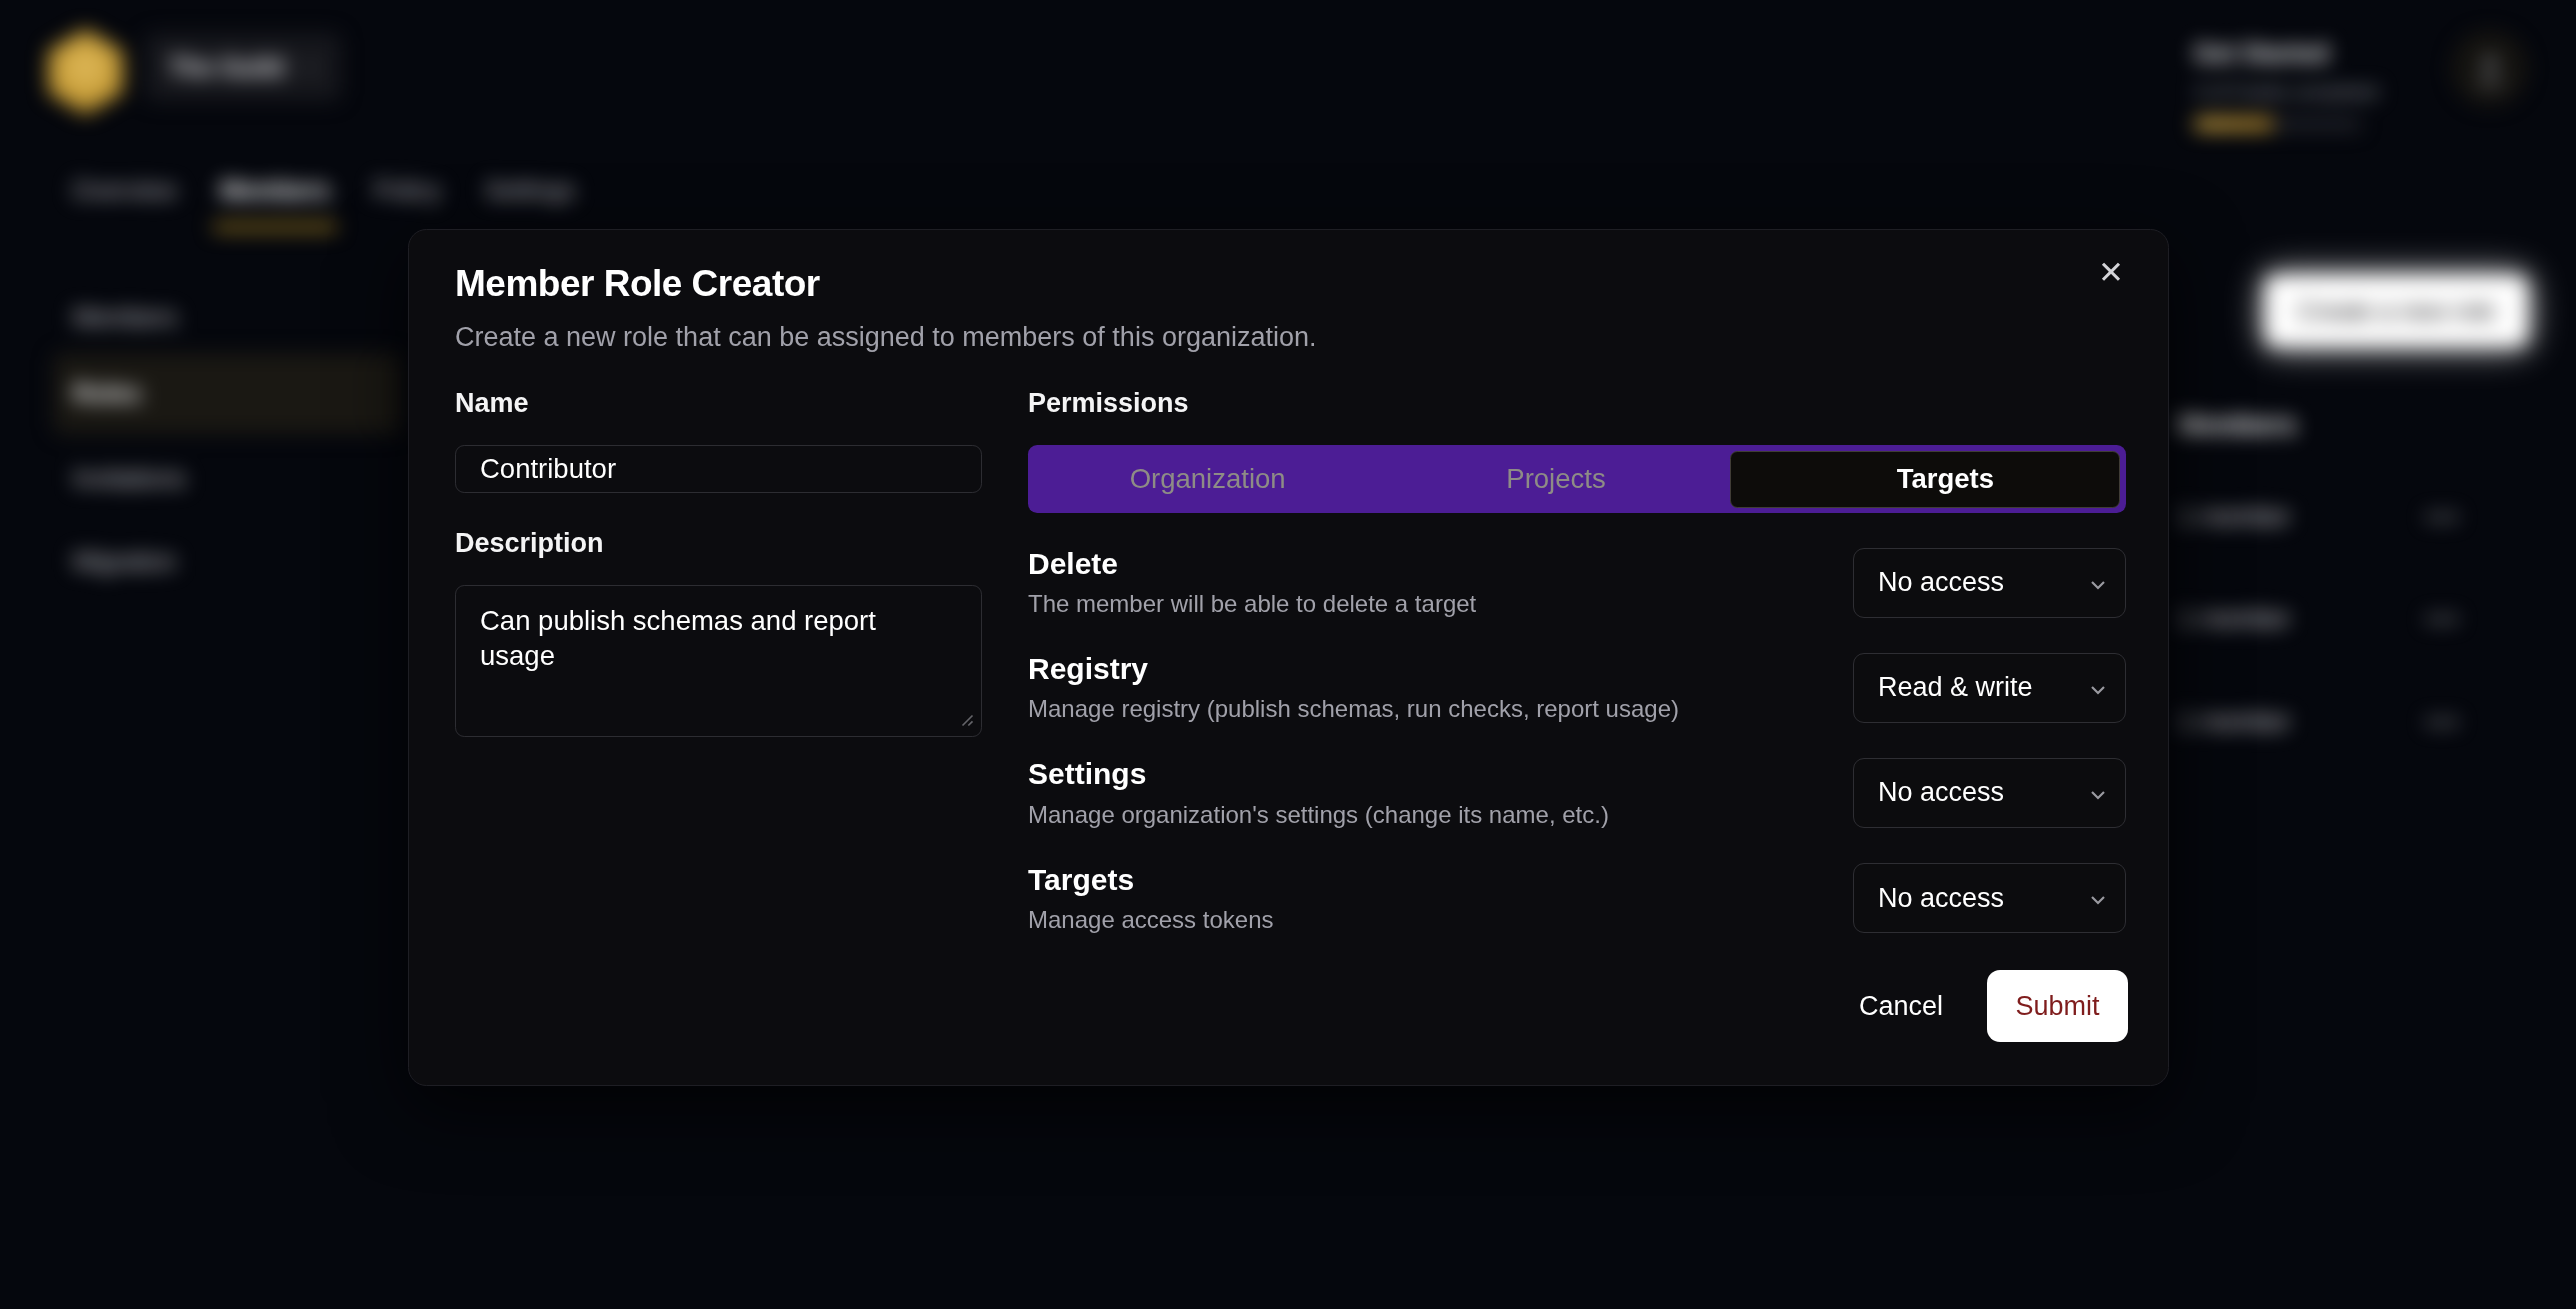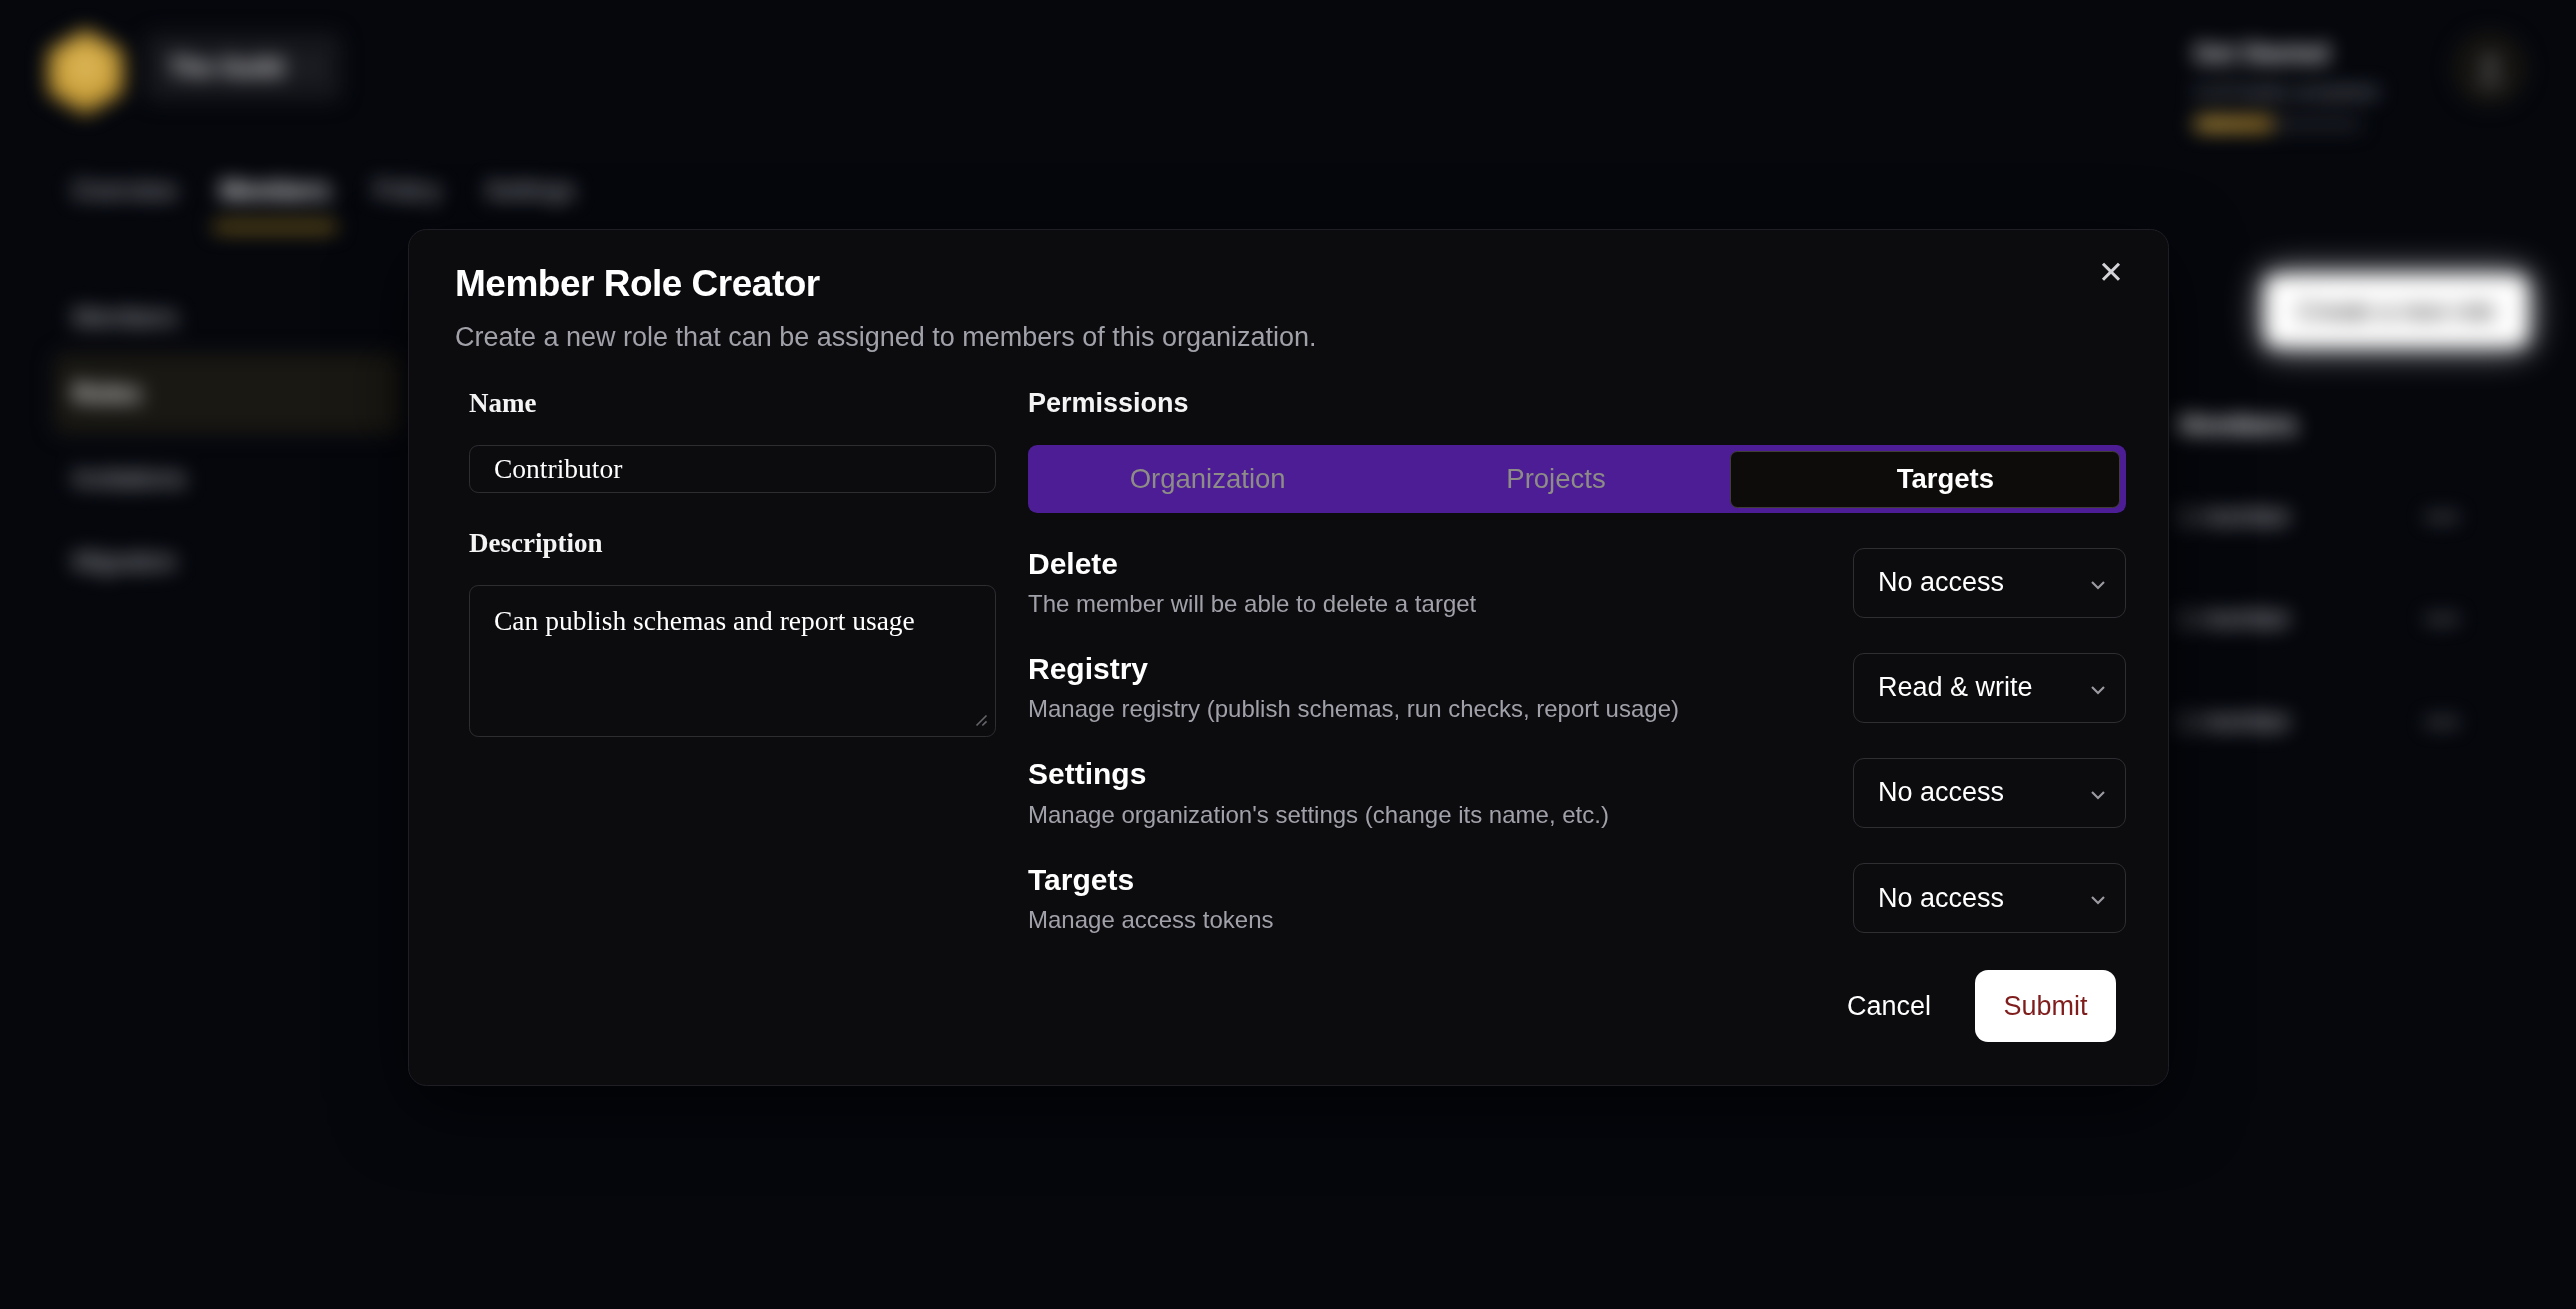--- a/index.html
+++ b/index.html
@@ -74,21 +74,21 @@
   }
   .modal-close {
     position:absolute; top:22px; right:37px; width:40px; height:40px;
     font-size:31px; color:#d4d4d8; background:none; border:none; cursor:pointer;
     display:flex; align-items:center; justify-content:center; font-family:inherit;
   }
   .modal-title { position:absolute; left:46px; top:33px; font-size:37px; font-weight:700; letter-spacing:-0.5px; color:#fff; }
   .modal-subtitle { position:absolute; left:46px; top:92px; font-size:27px; color:#a1a1aa; }
 
   .field-label { font-size:27px; font-weight:600; color:#f4f4f5; }
-  .col-left { position:absolute; left:60px; top:158px; width:527px;font-family:Liberation Serif, serif; }
+  .col-left { position:absolute; left:46px; top:158px; width:527px; }
   .col-right { position:absolute; left:619px; top:158px; width:1098px; }
 
   .text-input {
     margin-top:26px; width:527px; height:48px; background:transparent;
     border:1.4px solid #2d2d32; border-radius:9.2px; color:#fff; font-size:27.5px;
     padding:0 24px; font-family:inherit; outline:none; display:block;
   }
   .desc-label { margin-top:35px; }
   .text-area {
     margin-top:26px; width:527px; height:152px; background:transparent;
@@ -115,21 +115,21 @@
   .perm-row:first-of-type { margin-top:35px; }
   .perm-title { font-size:30px; font-weight:700; color:#fff; }
   .perm-desc { margin-top:9.2px; font-size:24px; color:#a1a1aa; }
   .perm-select {
     position:relative; width:273px; height:70px; background:#0c0c0e;
     border:1.4px solid #2e2e33; border-radius:11px; display:flex; align-items:center;
     padding:0 59px 0 24px; font-size:27px; color:#fff; cursor:pointer; flex:none;
   }
   .perm-select .sel-chev { position:absolute; right:14.7px; top:24px; }
 
-  .modal-footer { position:absolute; right:52px; bottom:43px; display:flex; align-items:center; gap:44px; }
+  .modal-footer { position:absolute; right:40px; bottom:43px; display:flex; align-items:center; gap:44px; }
   .btn-ghost { background:none; border:none; color:#fff; font-size:27px; cursor:pointer; font-family:inherit; }
   .btn-primary {
     width:141px; height:72px; background:#fff; color:#7f1d1d; font-size:27px;
     border:none; border-radius:13px; cursor:pointer; font-family:inherit;
   }
 </style>
 </head>
 <body>
 
 <div class="bg-layer">

